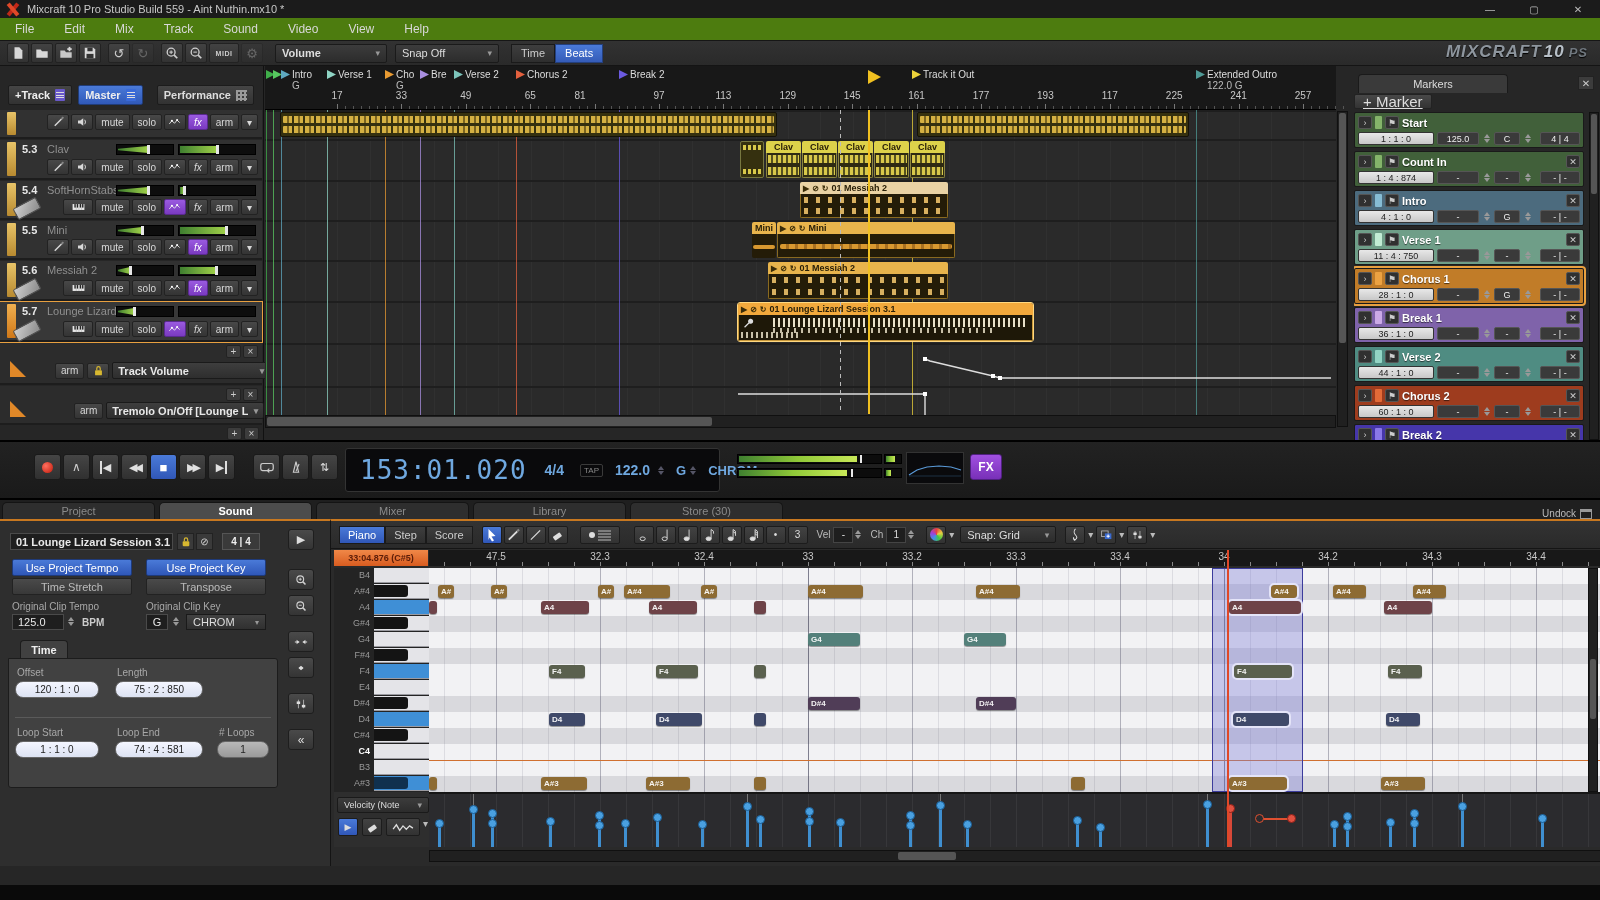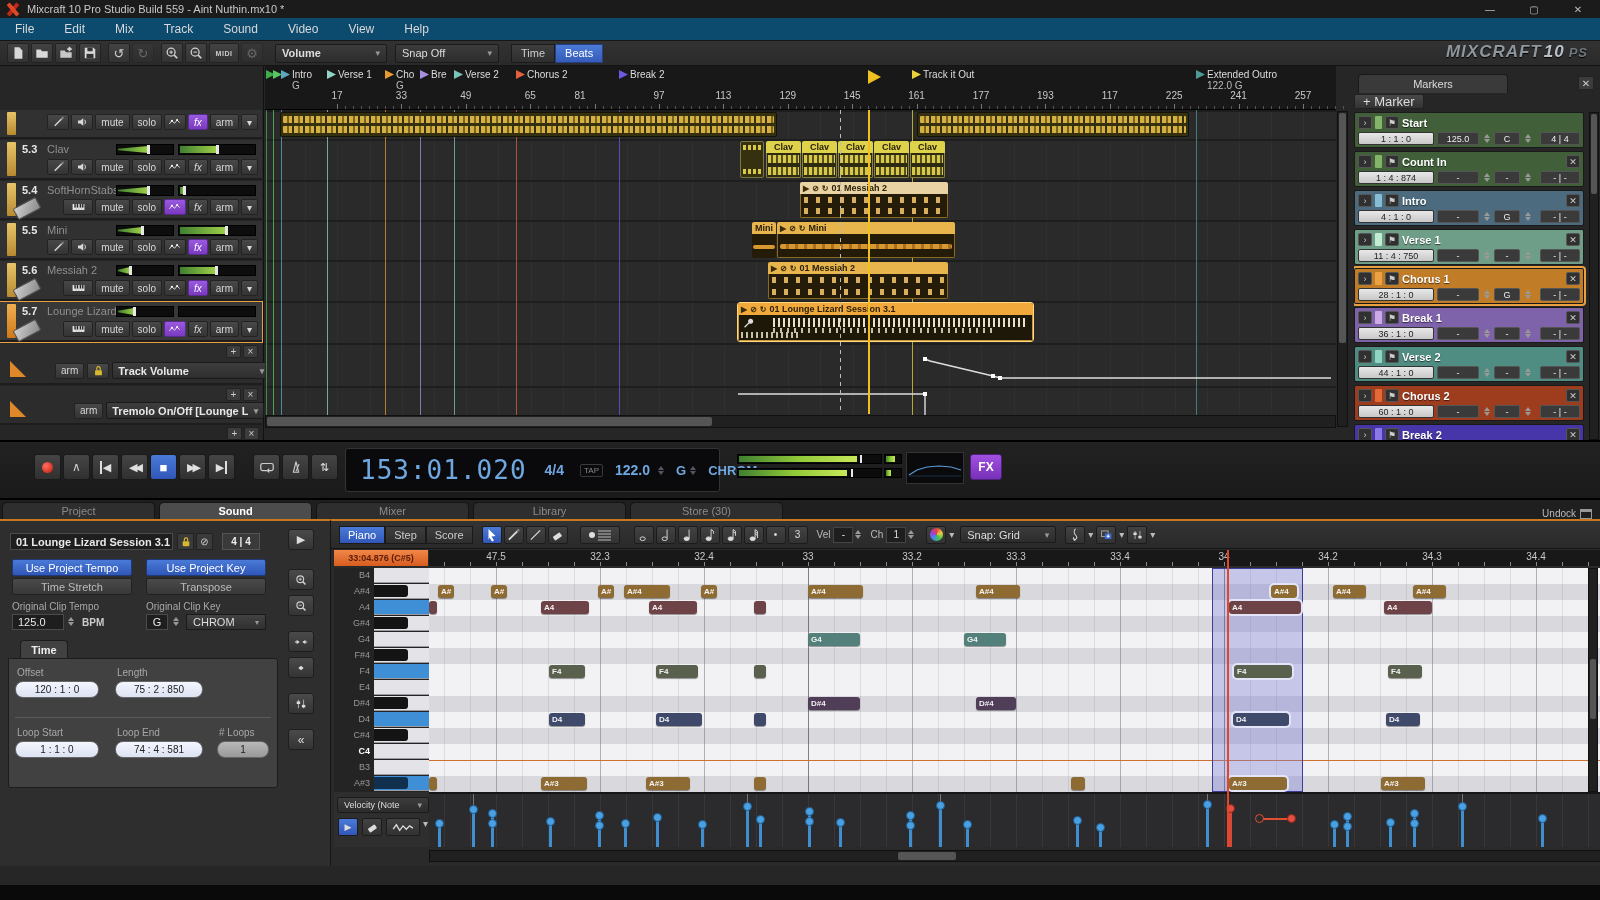--- a/index.html
+++ b/index.html
@@ -9,21 +9,21 @@
   .abs { position:absolute; }
 
   
   #titlebar { left:0; top:0; width:1600px; height:18px; background:#1b1b1b; display:flex; align-items:center; }
   #applogo { width:13px; height:13px; margin:0 8px 0 6px; position:relative; }
   #applogo:before,#applogo:after { content:""; position:absolute; left:5px; top:-1px; width:4px; height:15px; background:#c02818; }
   #applogo:before { transform:rotate(40deg); } #applogo:after { transform:rotate(-40deg); background:#e04828; }
   #titletext { color:#c8c8c8; font-size:11px; }
   #winbtns { margin-left:auto; display:flex; }
   .winbtn { width:44px; height:18px; display:flex; align-items:center; justify-content:center; color:#bbb; font-size:10px; }
-  #menubar { left:0; top:18px; width:1600px; height:23px; background:#0c4a6e; display:flex; align-items:center; border-bottom:1px solid #161616; }
+  #menubar { left:0; top:18px; width:1600px; height:23px; background:#4d7c0f; display:flex; align-items:center; border-bottom:1px solid #161616; }
   .menu-item { padding:0 15px; color:#d8d8d8; font-size:12px; height:23px; display:flex; align-items:center; }
   #toolbar { left:0; top:41px; width:1600px; height:25px; background:linear-gradient(#323232,#2a2a2a); display:flex; align-items:center; border-bottom:1px solid #141414; }
   .tbtn { width:22px; height:20px; margin:0 1px; background:linear-gradient(#424242,#333); border:1px solid #222; border-radius:2px; display:flex; align-items:center; justify-content:center; }
   .tbtn svg { width:14px; height:14px; }
   .tbtn.dim { opacity:.35; }
   .tsep { width:5px; }
   .tb-select { height:19px; background:linear-gradient(#3c3c3c,#2c2c2c); border:1px solid #1a1a1a; border-radius:2px; color:#ddd; display:flex; align-items:center; padding:0 6px; font-size:11px; }
   .tb-select .car { margin-left:auto; color:#999; font-size:9px; padding-left:8px; }
   .seg { height:19px; display:flex; }
   .seg > div { padding:0 9px; display:flex; align-items:center; font-size:11px; background:linear-gradient(#3e3e3e,#2e2e2e); border:1px solid #1a1a1a; color:#ccc; }
@@ -82,21 +82,21 @@
   .wavebars:before { top:3px; } .wavebars:after { bottom:3px; }
   .hscroll { position:absolute; background:#202020; border:1px solid #101010; }
   .hscroll .thumb { position:absolute; top:1px; bottom:1px; background:#555; border-radius:2px; }
   .vscroll { position:absolute; background:#202020; border:1px solid #101010; }
   .vscroll .thumb { position:absolute; left:1px; right:1px; background:#555; border-radius:2px; }
 
   
   #markers { left:1350px; top:70px; width:250px; height:370px; background:#262626; }
   #mk-tab { position:absolute; left:8px; top:4px; width:150px; height:19px; background:#3a3a3a; border:1px solid #1a1a1a; border-bottom:none; border-radius:4px 4px 0 0; color:#ddd; font-size:11px; display:flex; align-items:center; justify-content:center; }
   #mk-close { position:absolute; right:6px; top:6px; width:16px; height:14px; background:#3c3c3c; border:1px solid #222; color:#ccc; font-size:10px; display:flex; align-items:center; justify-content:center; }
-  #mk-add { position:absolute; left:4px; top:24px; height:15px; background:linear-gradient(#484848,#333); border:1px solid #222; border-radius:2px; color:#ddd; font-size:13px; display:flex; align-items:center; padding:0 8px; }
+  #mk-add { position:absolute; left:4px; top:24px; height:15px; background:linear-gradient(#484848,#333); border:1px solid #222; border-radius:2px; color:#ddd; font-size:15px; display:flex; align-items:center; padding:0 8px;text-decoration:underline; }
   #mk-list { position:absolute; left:4px; top:42px; width:234px; height:328px; overflow:hidden; }
   .mcard { position:relative; width:230px; height:36px; margin-bottom:3px; border-radius:2px; border:1px solid #1a1a1a; }
   .mcard.sel { outline:2px solid #e8a040; }
   .mcard .r1 { display:flex; align-items:center; gap:3px; padding:2px 3px 0 3px; height:17px; }
   .mcard .r2 { display:flex; align-items:center; gap:3px; padding:0 3px; height:17px; }
   .sq-btn { width:14px; height:13px; background:#303030; border:1px solid #555; color:#ccc; font-size:9px; display:flex; align-items:center; justify-content:center; border-radius:2px; flex:none; }
   .mchip { width:7px; height:13px; border-radius:1px; flex:none; }
   .mname { color:#fff; font-weight:bold; font-size:11px; text-shadow:0 1px 1px rgba(0,0,0,.6); white-space:nowrap; overflow:hidden; flex:1; }
   .mx { margin-left:auto; }
   .mpos { width:76px; height:13px; background:linear-gradient(#e8e8e8,#c8c8c8); border:1px solid #333; border-radius:2px; color:#222; font-size:9px; display:flex; align-items:center; justify-content:center; flex:none; }
@@ -280,20 +280,42 @@
         <div class="on">Beats</div>
       </div>
     </div>
   <div id="brand">
     <span>MIXCRAFT</span>
       <span class="b10">10</span>
       <span class="ps">PS</span>
   </div>
 
   <div id="trackpanel" class="abs">
+      <div style="position: absolute; left: 0px; top: 14px; width: 264px; height: 30px; display: flex; align-items: center;">
+        <div class="tp-btn" style="margin-left: 8px;">
+          <div>+Track</div>
+          <div class="tp-menuchip">
+            <i></i>
+            <i></i>
+            <i></i>
+          </div>
+        </div>
+        <div class="tp-btn blue" style="margin-left: 6px;">
+          <div>Master</div>
+          <div class="tp-menuchip" style="background: rgb(58, 106, 216);">
+            <i></i>
+            <i></i>
+            <i></i>
+          </div>
+        </div>
+        <div class="tp-btn" style="margin-left: auto; margin-right: 10px; color: rgb(221, 221, 221);">
+          <div>Performance</div>
+          <div style="width: 11px; height: 11px; margin-left: 5px; background: repeating-linear-gradient(90deg, rgb(153, 153, 153) 0px, rgb(153, 153, 153) 2px, transparent 2px, transparent 4px), repeating-linear-gradient(rgb(153, 153, 153) 0px, rgb(153, 153, 153) 2px, transparent 2px, transparent 4px);"></div>
+        </div>
+      </div>
       <div class="trk" style="top: 44px; height: 29px;">
         <div class="trk-strip"></div>
         <div class="trk-btnrow" style="top: 4px;">
           <div class="mini-btn icon">
             <svg viewBox="0 0 16 16">
               <line x1="3" y1="13" x2="12" y2="4" stroke="#d8d8d8" stroke-width="2"></line>
               <line x1="12" y1="4" x2="14.5" y2="1.5" stroke="#888" stroke-width="2.4"></line>
             </svg>
           </div>
           <div class="mini-btn icon">

